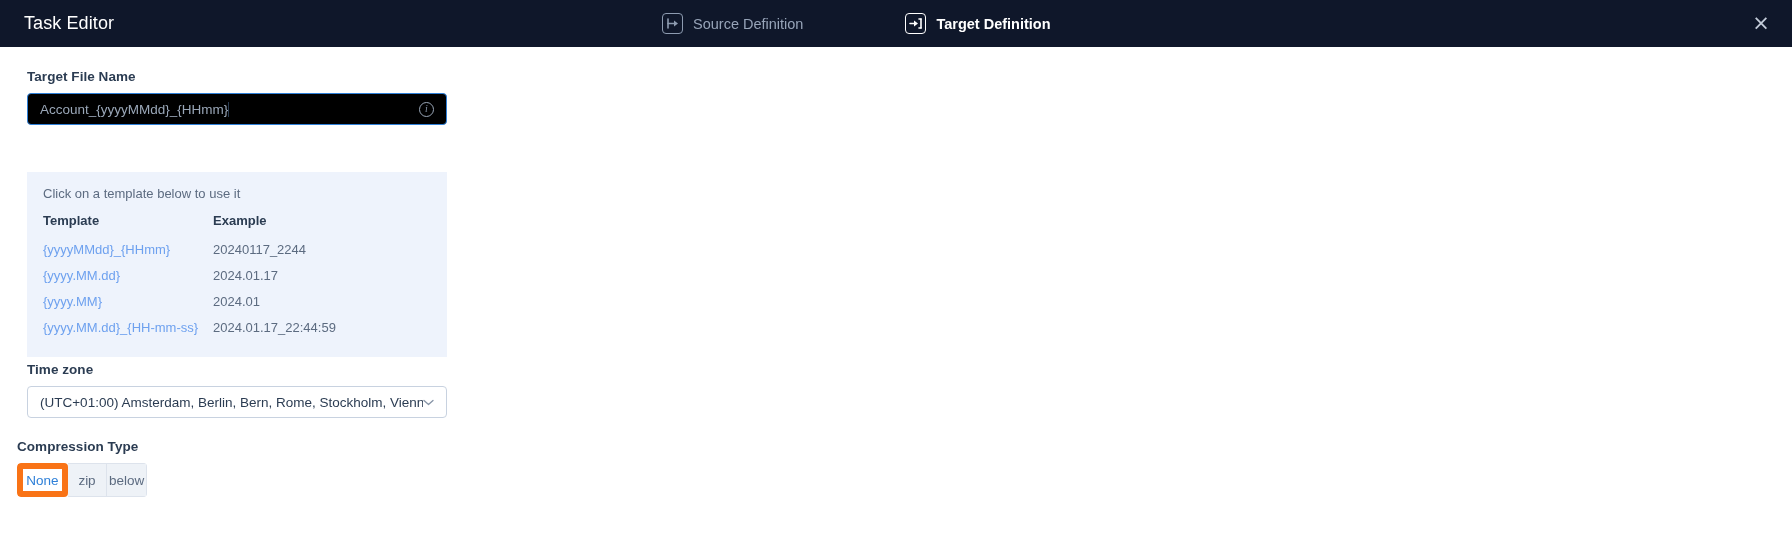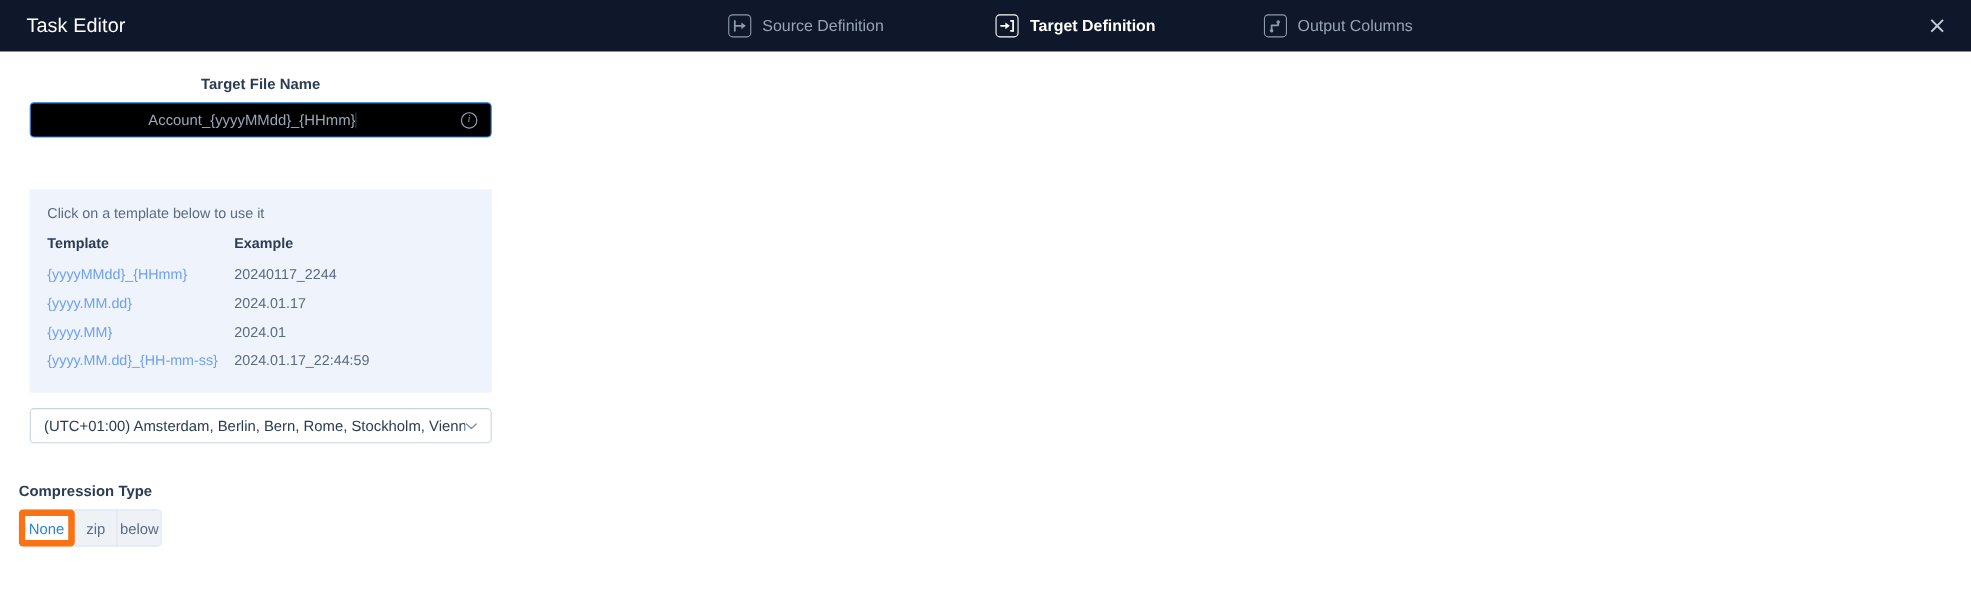--- a/index.html
+++ b/index.html
@@ -103,21 +103,20 @@
     color: #2b3c52;
     letter-spacing: 0.05px;
   }
 
   
   .tfn-block {
     position: absolute;
     left: 27px;
     top: 22px;
     width: 420px;
-    text-align: center;
   }
 
   .input-wrap {
     position: relative;
     margin-top: 9px;
     height: 32px;
     border: 1px solid #2f80d8;
     border-radius: 4px;
     background: #000000;
     display: flex;
@@ -288,30 +287,20 @@
           <path d="M1 5.5 H6" stroke="#ffffff" stroke-width="1.6" fill="none" stroke-linecap="round"></path>
           <path d="M5 2.5 L9 5.5 L5 8.5 Z" fill="#ffffff"></path>
           <path d="M12 1 V10" stroke="#ffffff" stroke-width="1.6" fill="none" stroke-linecap="round"></path>
           <path d="M12 1 H10" stroke="#ffffff" stroke-width="1.6" fill="none" stroke-linecap="round"></path>
           <path d="M12 10 H10" stroke="#ffffff" stroke-width="1.6" fill="none" stroke-linecap="round"></path>
         </svg>
       </span>
       <span class="step-label">Target Definition</span>
     </div>
 
-    <div class="step">
-      <span class="step-icon">
-        <svg width="13" height="12" viewBox="0 0 13 12">
-          <path d="M3 10 V5 H9 V2" stroke="#8d9bb0" stroke-width="1.6" fill="none" stroke-linecap="round" stroke-linejoin="round"></path>
-          <circle cx="3" cy="10" r="1.6" fill="#8d9bb0"></circle>
-          <circle cx="9" cy="2" r="1.6" fill="#8d9bb0"></circle>
-        </svg>
-      </span>
-      <span class="step-label">Output Columns</span>
-    </div>
 
   </div>
 
   <div class="close-btn">×</div>
 </div>
 
 <div class="body-area">
 
   <div class="tfn-block">
     <div class="field-label">Target File Name</div>
@@ -347,20 +336,21 @@
         </tr>
         <tr>
           <td class="col-tpl">{yyyy.MM.dd}_{HH-mm-ss}</td>
           <td class="col-ex">2024.01.17_22:44:59</td>
         </tr>
       </tbody>
     </table>
   </div>
 
   <div class="tz-block">
+    <div class="field-label">Time zone</div>
     <div class="select-wrap">
       <div class="select-value">(UTC+01:00) Amsterdam, Berlin, Bern, Rome, Stockholm, Vienna</div>
       <span class="chevron">
         <svg width="11" height="7" viewBox="0 0 11 7">
           <path d="M1 1.5 L5.5 5.5 L10 1.5" stroke="#8593a6" stroke-width="1.3" fill="none" stroke-linecap="round" stroke-linejoin="round"></path>
         </svg>
       </span>
     </div>
   </div>
 

